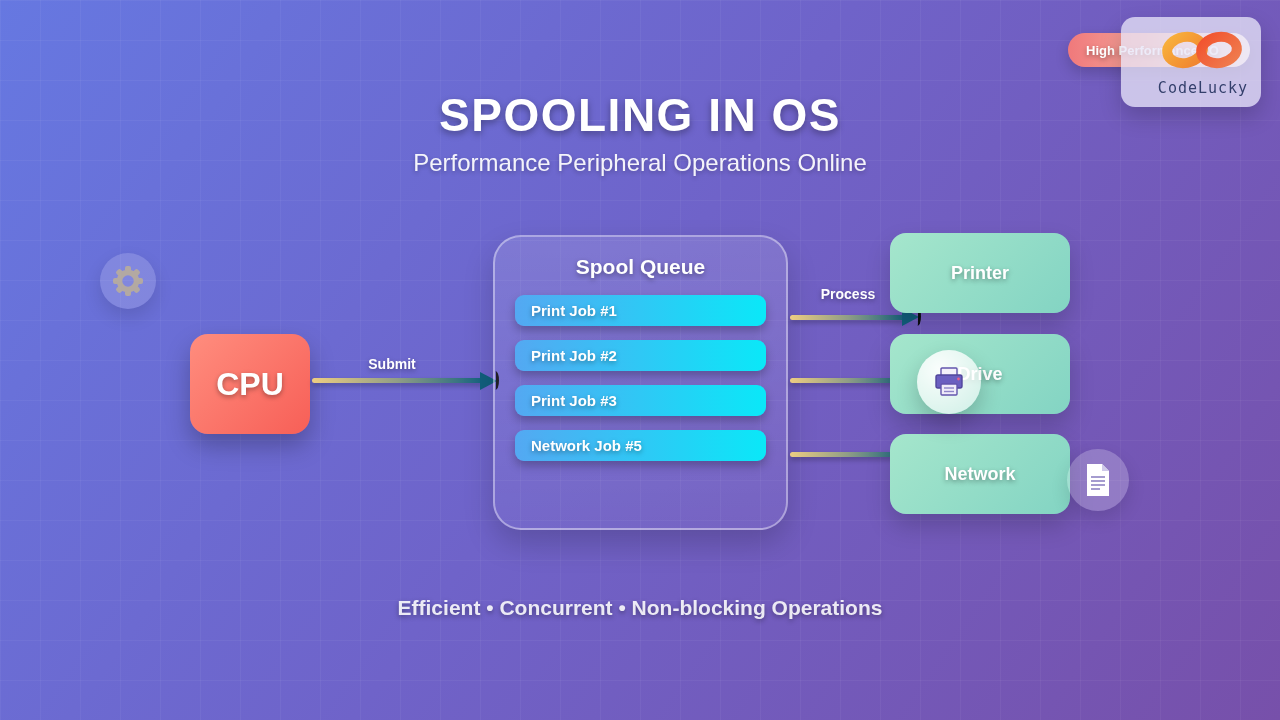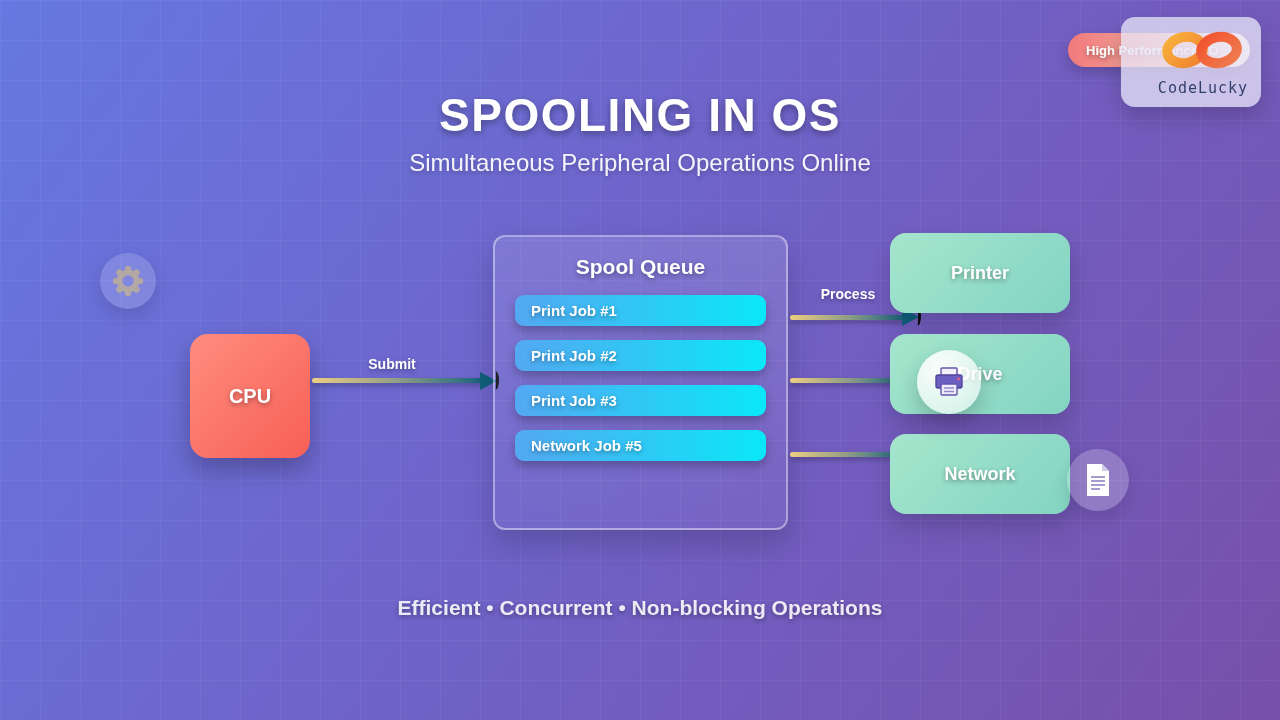--- a/index.html
+++ b/index.html
@@ -53,26 +53,26 @@
     box-shadow:0 8px 18px rgba(0,0,0,0.12);
   }
   .gear-circle { left:100px; top:253px; width:56px; height:56px; background:rgba(255,255,255,0.16); }
   .drive-circle { left:917px; top:350px; width:64px; height:64px; z-index:4;
     background:radial-gradient(circle at 35% 30%, rgba(255,255,255,0.95), rgba(255,255,255,0.55));
     box-shadow:0 10px 22px rgba(0,0,0,0.2); }
   .doc-circle { left:1067px; top:449px; width:62px; height:62px; background:rgba(255,255,255,0.22); }
 
   
   .cpu {
-    position:absolute; left:190px; top:334px; width:120px; height:124px;
+    position:absolute; left:190px; top:334px; width:120px; height:100px;
     border-radius:18px;
     background:linear-gradient(135deg, #ff8d7e 0%, #f75f57 100%);
     box-shadow:0 12px 24px rgba(0,0,0,0.25);
     display:flex; align-items:center; justify-content:center;
-    color:#fff; font-size:20px; font-weight:800;
+    color:#fff; font-size:32px; font-weight:800;
   }
 
   
   .arrow-line {
     position:absolute; height:5px; border-radius:3px;
     background:linear-gradient(90deg, #edcd82 0%, #8f9d86 50%, #14637f 100%);
     box-shadow:0 3px 5px rgba(0,0,0,0.25);
   }
   .arrow-head {
     position:absolute; width:0; height:0;
@@ -84,21 +84,21 @@
     border-right:3px solid #0d0d12; border-radius:50%;
   }
   .arrow-label {
     position:absolute; text-align:center; color:#fff;
     font-size:14px; font-weight:700;
   }
 
   
   .queue {
     position:absolute; left:493px; top:235px; width:295px; height:295px;
-    border-radius:12px; border:2px solid rgba(255,255,255,0.4);
+    border-radius:28px; border:2px solid rgba(255,255,255,0.4);
     background:linear-gradient(180deg, rgba(255,255,255,0.12), rgba(255,255,255,0.04));
     box-shadow:0 14px 30px rgba(0,0,0,0.18);
     padding:18px 20px;
   }
   .queue-title {
     text-align:center; color:#fff; font-size:21px; font-weight:800;
     margin-bottom:16px;
   }
   .job {
     height:31px; border-radius:9px; margin-bottom:14px;
@@ -128,21 +128,21 @@
     color:rgba(255,255,255,0.88); font-size:21px; font-weight:700;
   }
 </style>
 </head>
 <body>
 
 <div class="stage">
 
   <div class="header">
     <div class="title">SPOOLING IN OS</div>
-    <div class="subtitle">Simultaneous Peripheral Operations Online</div>
+    <div class="subtitle">Performance Peripheral Operations Online</div>
   </div>
 
   <div class="perf-badge txtshadow">
     <span>High Performance I/O</span>
   </div>
   <div class="brand-card">
     <span>
       <svg width="100" height="46" viewBox="0 0 100 46">
         <defs>
           <linearGradient id="lgOr" x1="0" y1="0" x2="1" y2="1">

